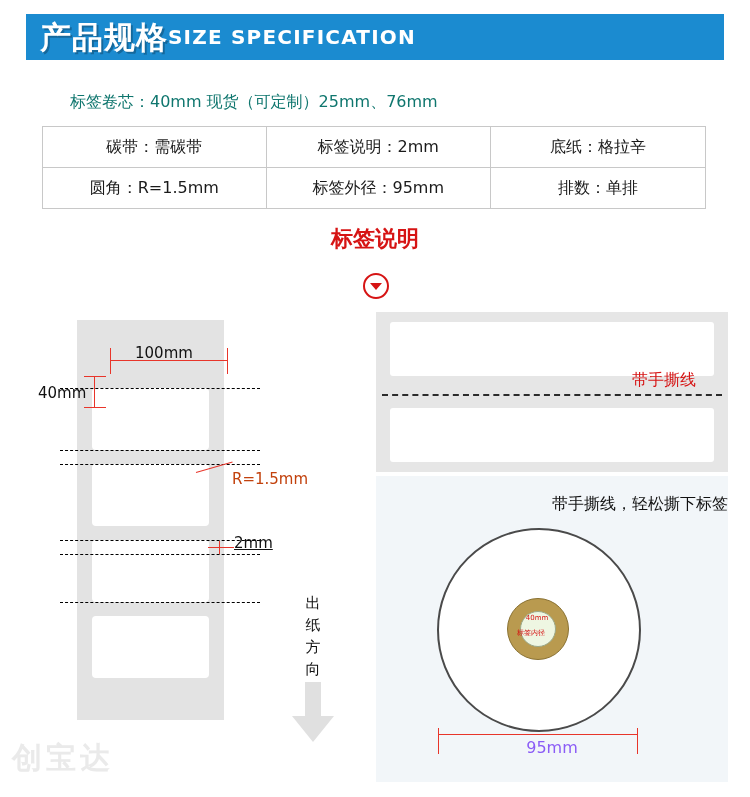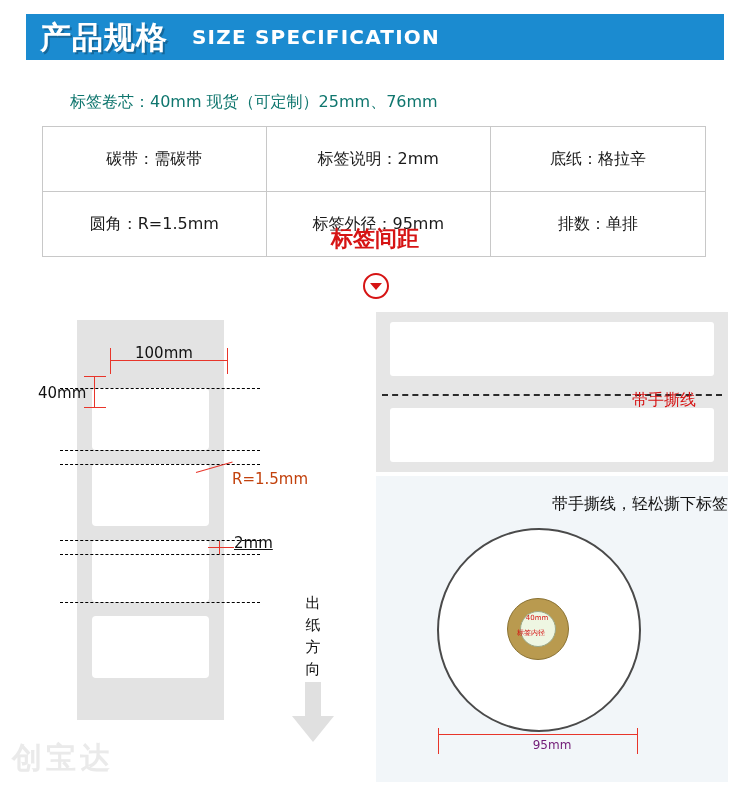--- a/index.html
+++ b/index.html
@@ -18,21 +18,20 @@
   
   .banner {
     position: absolute;
     left: 26px;
     top: 14px;
     width: 698px;
     height: 46px;
     background: #1b8bd0;
     display: flex;
     align-items: center;
-    gap: 24px;
   }
   .banner-cn {
     color: #ffffff;
     font-family: "DejaVu Sans", sans-serif;
     font-weight: bold;
     font-size: 31px;
     letter-spacing: 1px;
     margin-left: 14px;
     text-shadow: 2px 2px 0 rgba(0,0,0,0.25);
     line-height: 1;
@@ -65,21 +64,21 @@
     top: 126px;
     width: 664px;
     border-collapse: collapse;
     font-family: "DejaVu Sans", sans-serif;
     font-size: 16px;
     color: #1a1a1a;
   }
   .spec-table td {
     border: 1px solid #c8c8c8;
     height: 40px;
-    padding: 12px 10px;
+    padding: 0 10px;
     text-align: center;
     white-space: nowrap;
   }
   .spec-table td.c1 { width: 222px; }
   .spec-table td.c2 { width: 222px; }
   .spec-table td.c3 { width: 220px; }
 
   
   .section-title {
     position: absolute;
@@ -174,21 +173,20 @@
     position: absolute;
     border-top: 2px dashed #2b2b2b;
     height: 0;
   }
   .tear-text {
     position: absolute;
     font-family: "DejaVu Sans", sans-serif;
     font-size: 16px;
     color: #d61414;
     white-space: nowrap;
-    margin-top: 20px;
   }
 
   .right-bottom {
     position: absolute;
     left: 376px;
     top: 476px;
     width: 352px;
     height: 306px;
     background: #f2f6f9;
   }
@@ -241,22 +239,22 @@
     color: #d61414;
     white-space: nowrap;
   }
   .dim95 {
     position: absolute;
     left: 0;
     width: 352px;
     text-align: center;
     top: 262px;
     font-family: "DejaVu Sans", sans-serif;
-    font-size: 12px;
-    color: #701a75;
+    font-size: 16px;
+    color: #8b5cf6;
   }
 
   .watermark {
     position: absolute;
     left: 12px;
     top: 738px;
     font-family: "DejaVu Sans", sans-serif;
     font-size: 30px;
     color: #eaeaea;
     font-weight: bold;
@@ -281,21 +279,21 @@
     <td class="c3">底纸：格拉辛</td>
   </tr>
   <tr>
     <td class="c1">圆角：R=1.5mm</td>
     <td class="c2">标签外径：95mm</td>
     <td class="c3">排数：单排</td>
   </tr>
 </tbody>
   </table>
 
-<div class="section-title">标签间距</div>
+<div class="section-title">标签说明</div>
 <div class="arrow-circle">
   <svg width="28" height="28" viewBox="0 0 28 28">
     <circle cx="14" cy="14" r="12" fill="#ffffff" stroke="#d61414" stroke-width="2"></circle>
     <path d="M8 11 L14 18 L20 11 Z" fill="#d61414"></path>
   </svg>
 </div>
 
 <div class="left-diagram">
   <div class="liner"></div>
 

